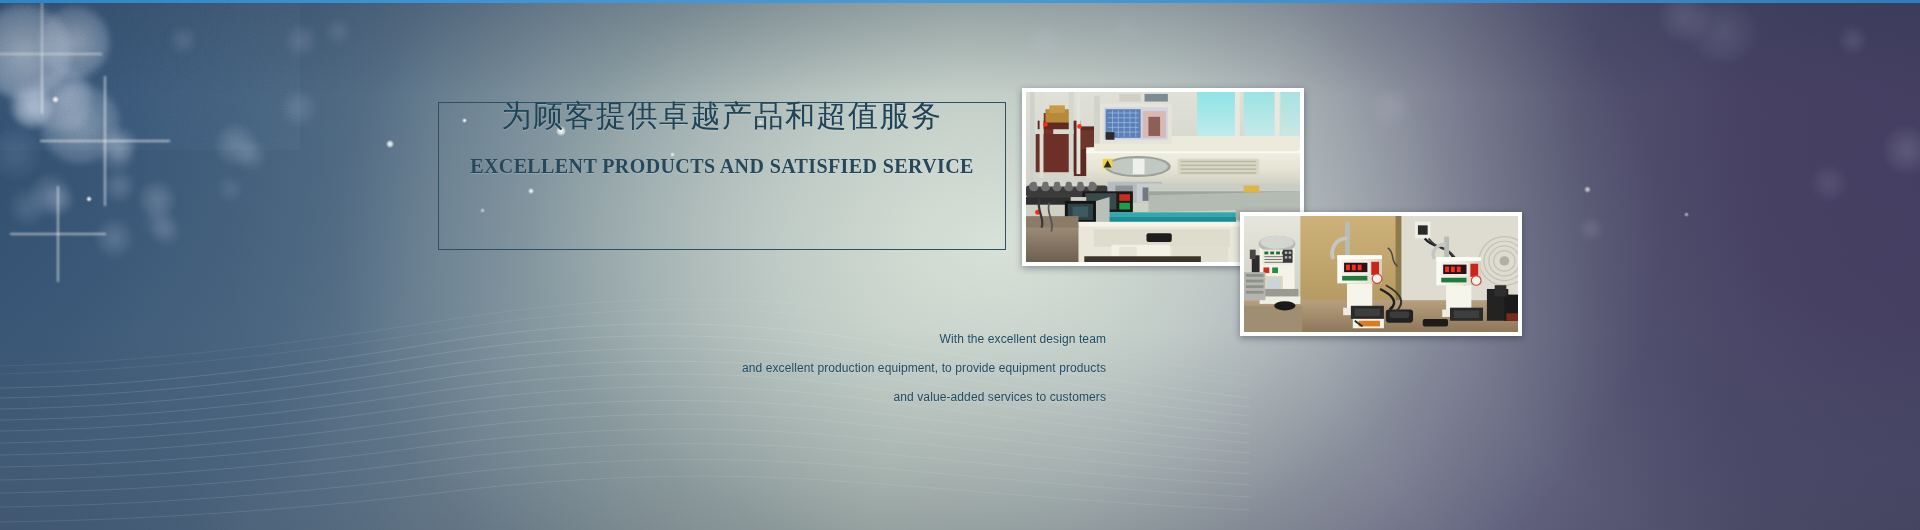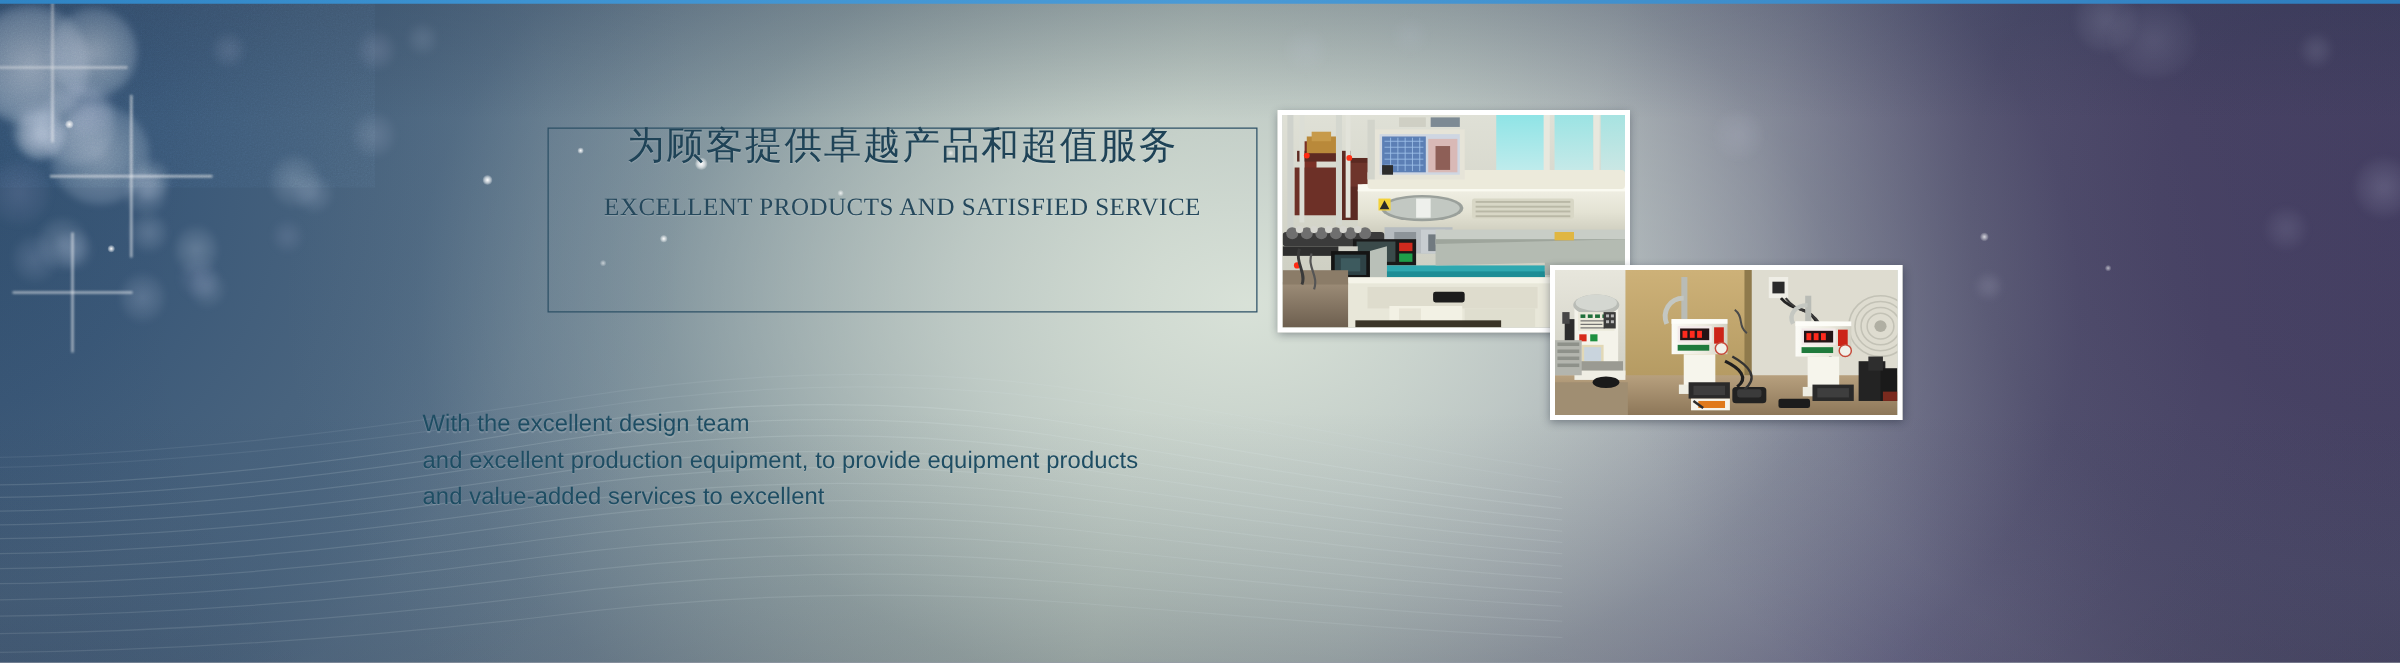--- a/index.html
+++ b/index.html
@@ -78,35 +78,36 @@
     color:#1f4357; font-weight:400;
     font-family:"DejaVu Sans","Liberation Sans",sans-serif;
     text-shadow:0 1px 1px rgba(255,255,255,.22);
   }
   #headline-en {
     position:absolute; left:438px; top:155px; width:568px;
     text-align:center;
     font-family:"Liberation Serif","DejaVu Serif",serif;
     font-size:20px; letter-spacing:.4px; color:#25485c;
     text-shadow:0 1px 1px rgba(255,255,255,.20);
+    font-weight:bold;
   }
 
   #slogan-cn {
     position:absolute; left:438px; top:268px; width:568px;
     text-align:center;
     font-size:25px; color:#1f4357;
     letter-spacing:14px; text-indent:14px;
     font-family:"DejaVu Sans","Liberation Sans",sans-serif;
     text-shadow:0 1px 1px rgba(255,255,255,.20);
   }
 
   #para {
     position:absolute; left:338px; top:325px; width:768px;
-    text-align:left; color:#1e4d63;
-    font-size:19px; line-height:29px; letter-spacing:.1px;
+    text-align:right; color:#1e4d63;
+    font-size:12px; line-height:29px; letter-spacing:.1px;
     font-family:"Liberation Sans","DejaVu Sans",sans-serif;
     text-shadow:0 1px 1px rgba(255,255,255,.18);
   }
   #para div { white-space:nowrap; }
 
   
   .photo {
     position:absolute; overflow:hidden;
     border:4px solid #ffffff;
     box-shadow:0 2px 7px rgba(20,28,45,.42);
@@ -213,21 +214,21 @@
     <div id="framebox"></div>
 
     <div id="headline-cn">为顾客提供卓越产品和超值服务</div>
 
     <div id="headline-en">EXCELLENT PRODUCTS AND SATISFIED SERVICE</div>
 
 
     <div id="para">
       <div>With the excellent design team</div>
       <div>and excellent production equipment, to provide equipment products</div>
-      <div>and value-added services to excellent</div>
+      <div>and value-added services to customers</div>
     </div>
 
     <div class="photo" id="photo1">
       <svg viewBox="0 0 282 178" preserveAspectRatio="none">
         <defs>
           <linearGradient id="p1wall" x1="0" y1="0" x2="0" y2="1">
             <stop offset="0" stop-color="#dfe0d6"></stop>
               <stop offset="1" stop-color="#c9cabd"></stop>
           </linearGradient>
           <linearGradient id="p1win" x1="0" y1="0" x2="0" y2="1">

